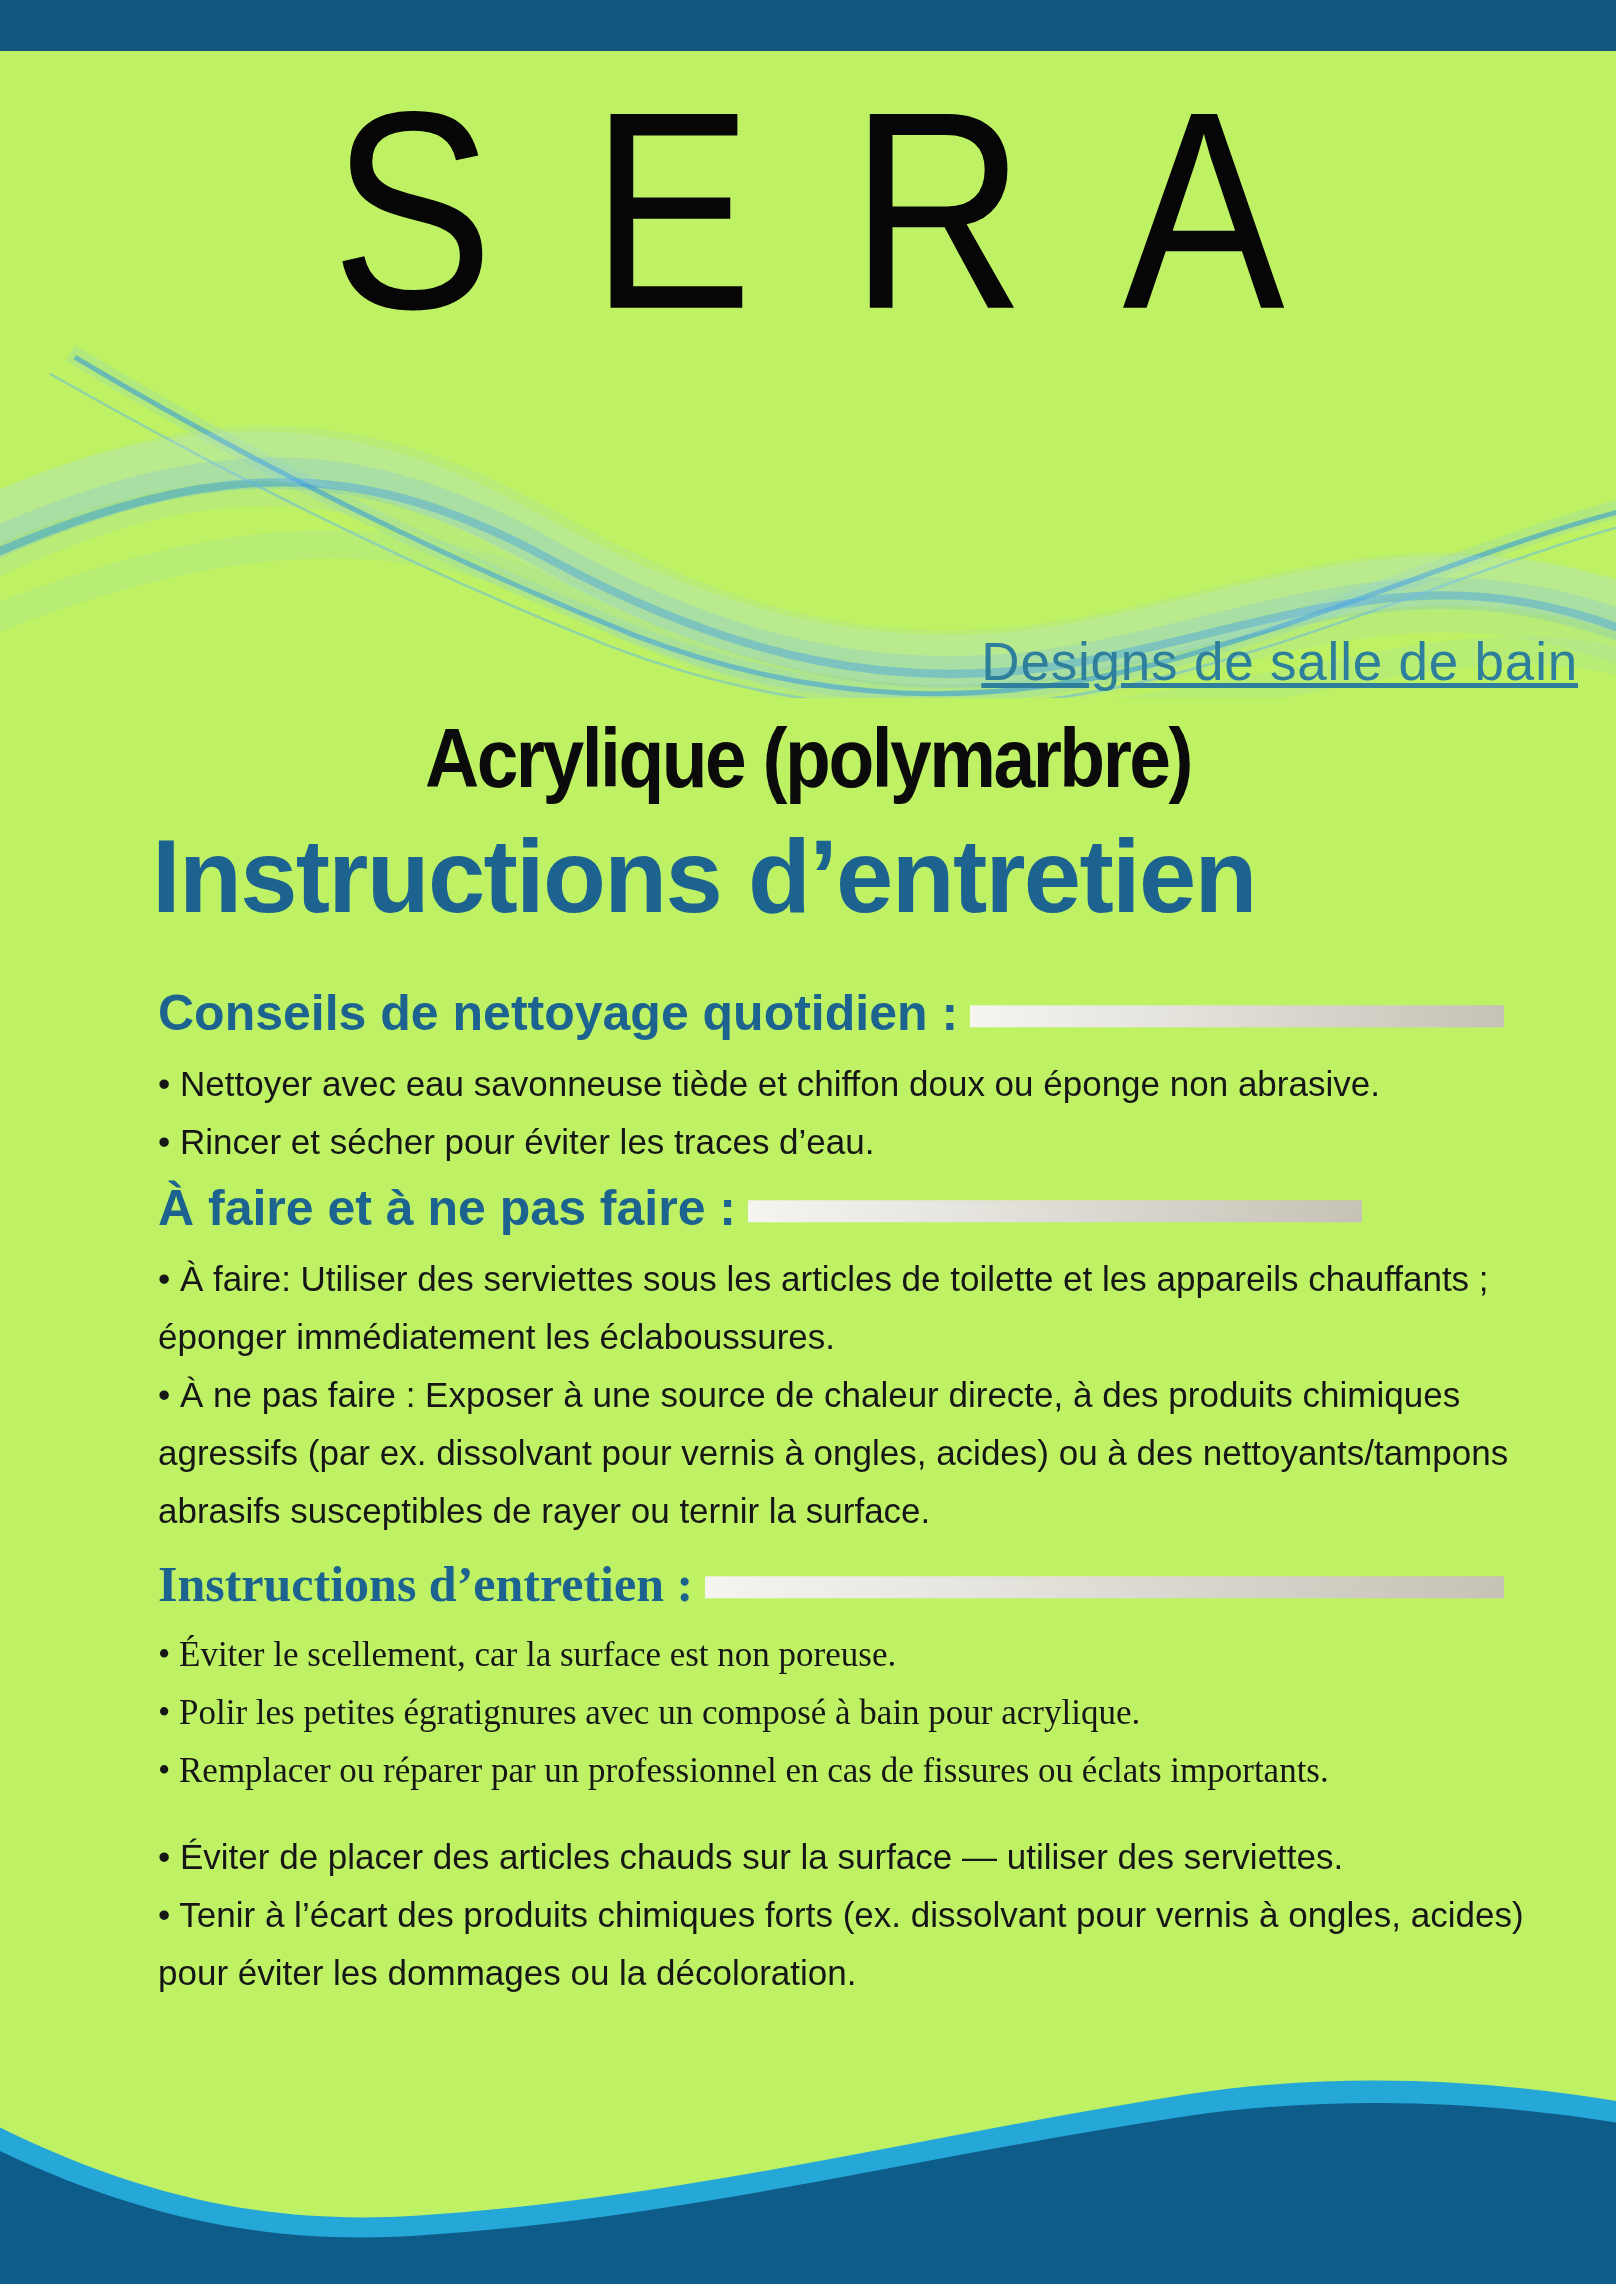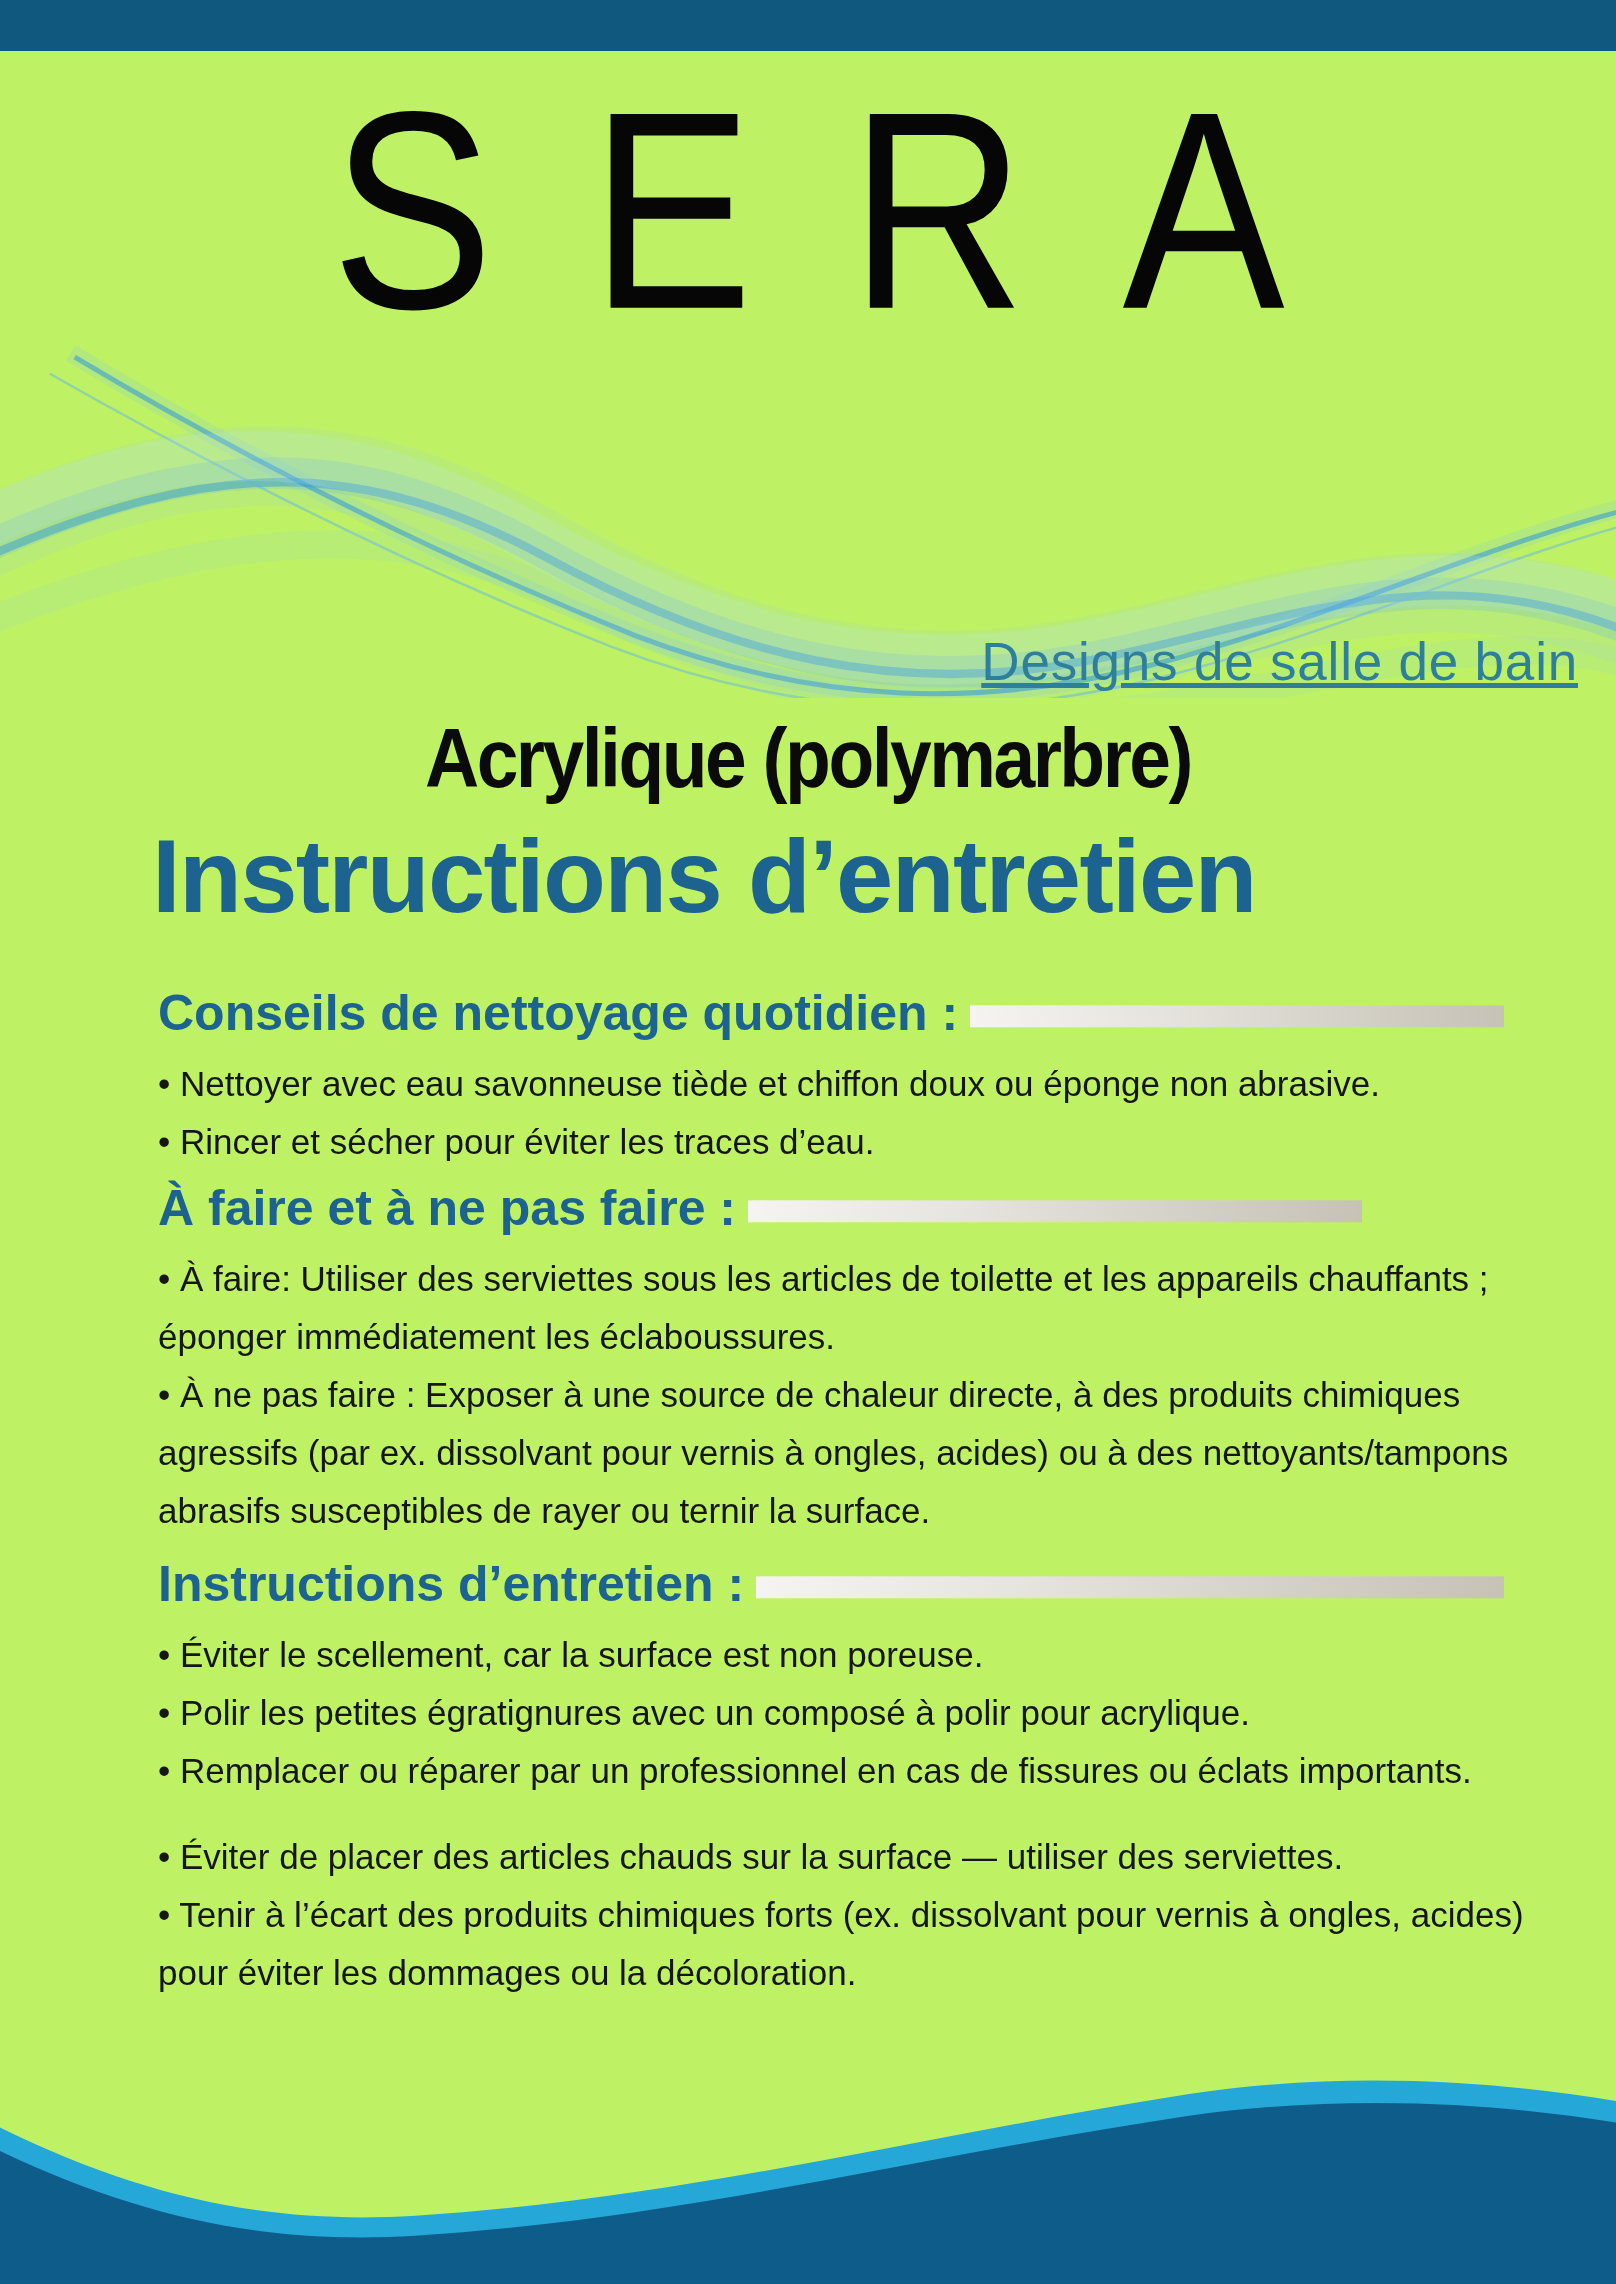--- a/index.html
+++ b/index.html
@@ -50,21 +50,21 @@
   .page-title {
     position:absolute; top:818px; left:152px;
     font-size:103px; font-weight:700;
     color:#1D6390;
     letter-spacing:-1.7px;
     white-space:nowrap;
   }
   .section { position:absolute; left:158px; right:79px; }
   .sec-1 { top:984px; }
   .sec-2 { top:1179px; }
-  .sec-3 { top:1555px; }
+  .sec-3 { top:1555px;font-family:Liberation Serif, serif; }
   .sec-4 { top:1815px; }
   .sec-head { display:flex; align-items:center; }
   .sec-head h2 {
     font-size:50px; font-weight:700;
     color:#1D6390;
     white-space:nowrap;
     flex:none;
   }
   .silver-bar {
     flex:1 1 auto;
@@ -135,21 +135,21 @@
     </div>
   </div>
 
   <div class="section sec-3">
     <div class="sec-head">
       <h2>Instructions d’entretien :</h2>
       <div class="silver-bar bar-end-long"></div>
     </div>
     <div class="bullets">
       <p>• Éviter le scellement, car la surface est non poreuse.</p>
-      <p>• Polir les petites égratignures avec un composé à polir pour acrylique.</p>
+      <p>• Polir les petites égratignures avec un composé à bain pour acrylique.</p>
       <p>• Remplacer ou réparer par un professionnel en cas de fissures ou éclats importants.</p>
     </div>
   </div>
 
   <div class="section sec-4">
     <div class="bullets">
       <p>• Éviter de placer des articles chauds sur la surface — utiliser des serviettes.</p>
       <p>• Tenir à l’écart des produits chimiques forts (ex. dissolvant pour vernis à ongles, acides) pour éviter les dommages ou la décoloration.</p>
     </div>
   </div>

